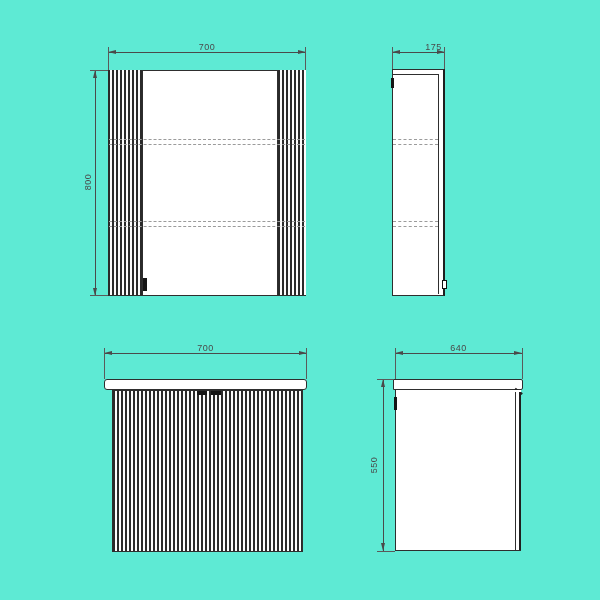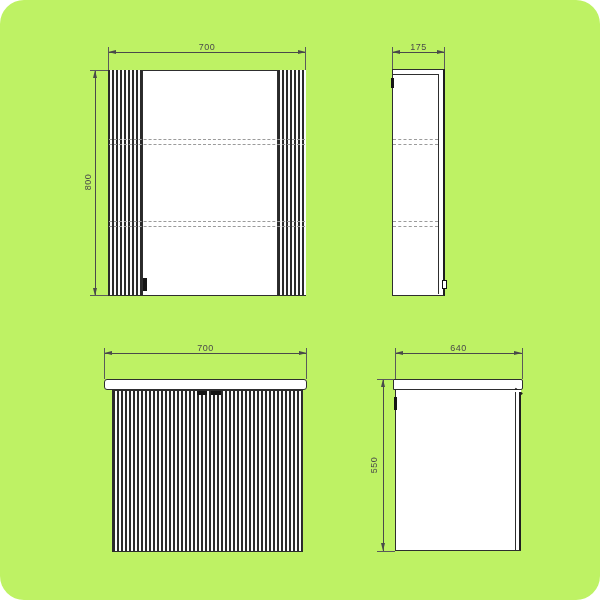--- a/index.html
+++ b/index.html
@@ -1,18 +1,18 @@
 <!DOCTYPE html>
 <html><head>
 <meta charset="utf-8">
 <style>
   * { margin:0; padding:0; box-sizing:border-box; }
   html,body { width:600px; height:600px; background:#ffffff; overflow:hidden;
               font-family:"Liberation Sans", sans-serif; }
-  .canvas { position:relative; width:600px; height:600px; background:#bef264;border-radius:24px; }
+  .canvas { position:relative; width:600px; height:600px; background:#5eead4; }
 
   
   .abs { position:absolute; }
   .outline { border:1.5px solid #2e2e2e; background:#ffffff; }
   .dimline-h { height:0; border-top:1px solid #4a4a4a; }
   .dimline-v { width:0; border-left:1px solid #4a4a4a; }
   .extline-h { height:0; border-top:1px solid #5a5a5a; }
   .extline-v { width:0; border-left:1px solid #5a5a5a; }
   .dimtext { font-size:9px; color:#4a4a4a; letter-spacing:0.5px; text-align:center;
              line-height:10px; white-space:nowrap; }
@@ -80,21 +80,21 @@
   <div class="abs outline v1-box">
     <div class="abs flutes v1-flute-l"></div>
     <div class="abs flutes v1-flute-r"></div>
     <div class="abs dash" style="left:0; top:68px; width:100%;"></div>
     <div class="abs dash" style="left:0; top:73px; width:100%;"></div>
     <div class="abs dash" style="left:0; top:150px; width:100%;"></div>
     <div class="abs dash" style="left:0; top:155px; width:100%;"></div>
     <div class="abs darkmark v1-handle"></div>
   </div>
 
-  <div class="abs dimtext" style="left:392px; top:42px; width:53px;">175</div>
+  <div class="abs dimtext" style="left:407px; top:42px; width:53px;">175</div>
   <div class="abs dimline-h" style="left:392px; top:52px; width:53px;"></div>
   <div class="abs arr arr-l" style="left:392px; top:49.5px;"></div>
   <div class="abs arr arr-r" style="left:437px; top:49.5px;"></div>
   <div class="abs extline-v" style="left:391.5px; top:47px; height:22px;"></div>
   <div class="abs extline-v" style="left:444px; top:47px; height:22px;"></div>
 
   <div class="abs outline v2-box">
     <div class="abs extline-h v2-topline" style="border-top-color:#2e2e2e;"></div>
     <div class="abs v2-doorline"></div>
     <div class="abs dash" style="left:0; top:69px; width:45px;"></div>

